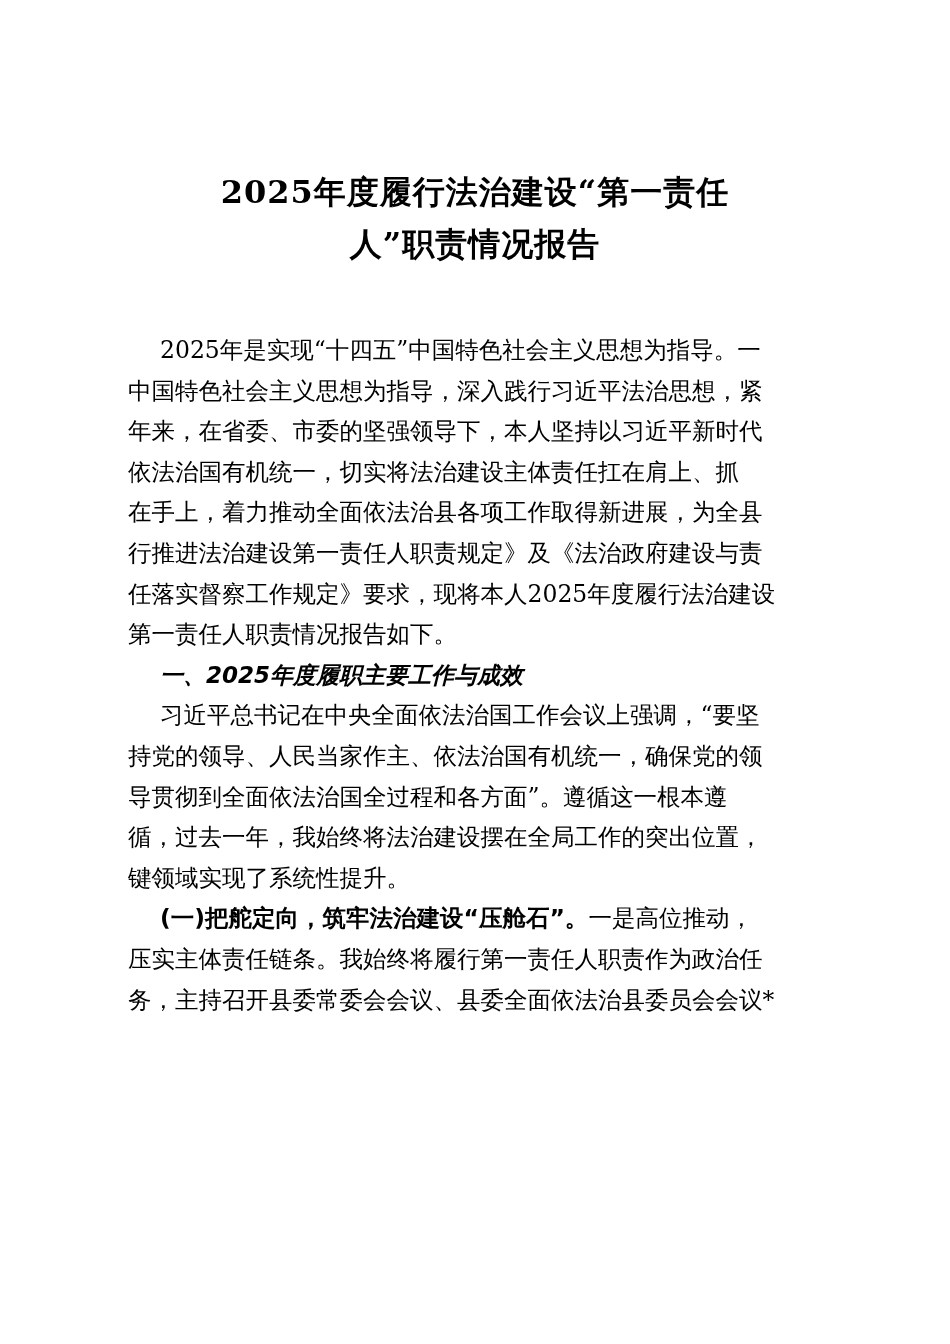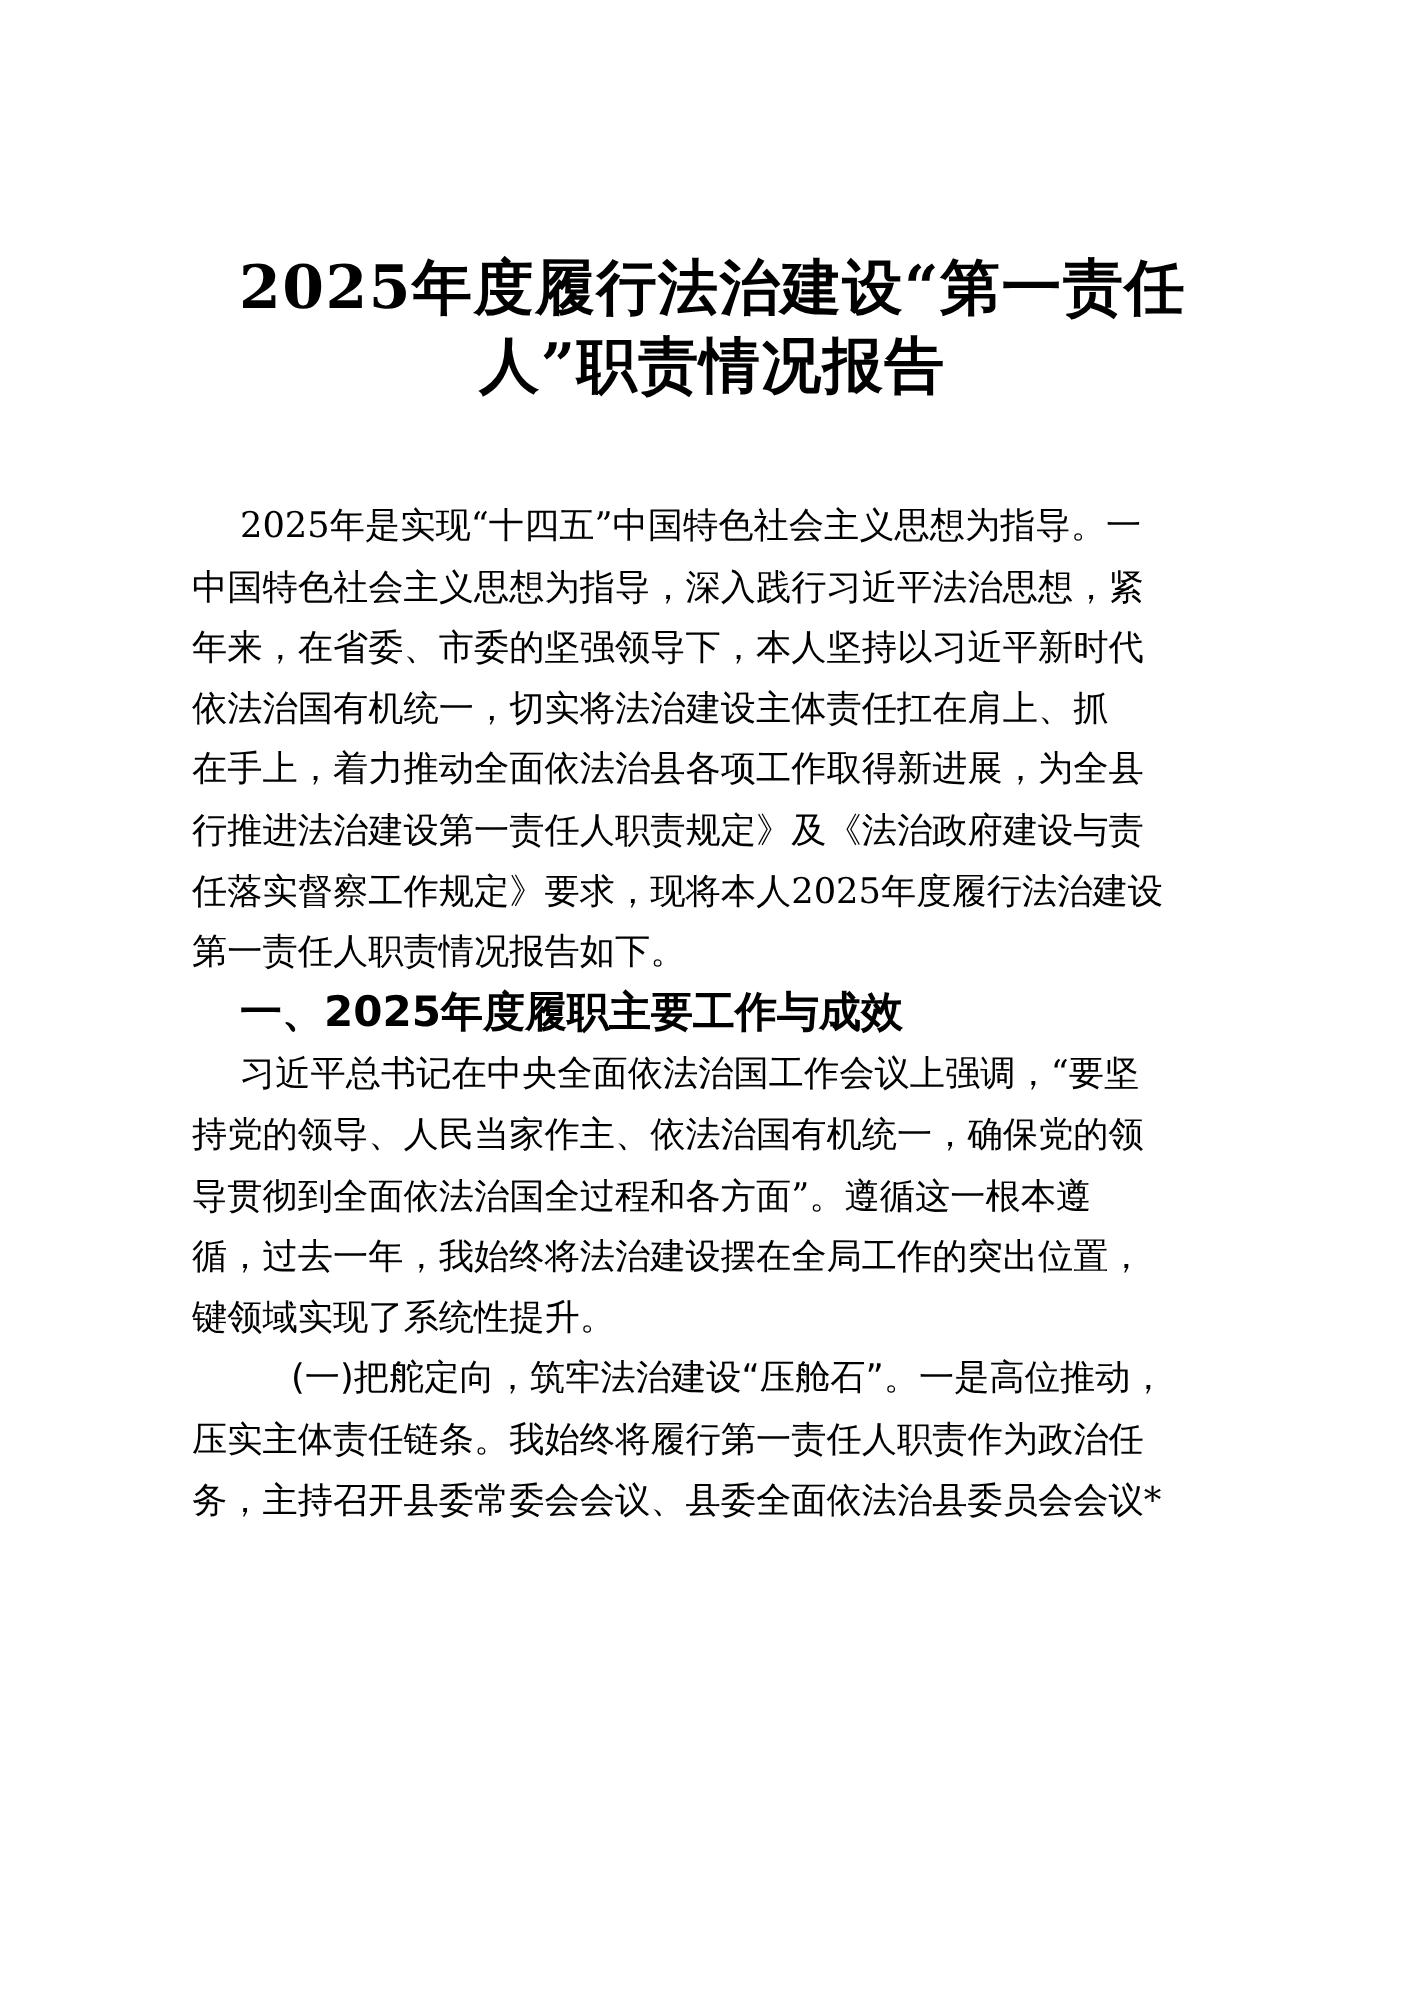--- a/index.html
+++ b/index.html
@@ -2,33 +2,33 @@
 <html><head>
   <meta charset="utf-8">
   <style>
     html, body { margin: 0; padding: 0; background: #ffffff; }
     body { width: 950px; height: 1344px; position: relative; overflow: hidden; color: #000; }
     .page { position: absolute; left: 0; top: 0; width: 950px; height: 1344px; background: #fff; }
     .title {
       position: absolute; left: 120px; width: 710px; top: 166px;
       text-align: center;
       font-family: "DejaVu Serif", "Liberation Serif", serif;
-      font-weight: bold; font-size: 40px; line-height: 52px;
+      font-weight: bold; font-size: 32px; line-height: 52px;
       letter-spacing: 1px;
     }
     .title .line { display: block; white-space: nowrap; }
     .body {
       position: absolute; left: 128px; width: 700px; top: 330px;
       font-family: "DejaVu Serif", "Liberation Serif", serif;
       font-size: 23.5px; line-height: 40.6px;
     }
     .line { display: block; white-space: nowrap; }
     .indent { padding-left: 32px; }
-    .heading { font-family: "DejaVu Sans", "Liberation Sans", sans-serif; font-weight: bold; font-size: 28px; }
-    .sub-heading-label { font-family: "DejaVu Sans", "Liberation Sans", sans-serif; font-weight: normal; margin-left: 34px; }
+    .heading { font-family: "DejaVu Sans", "Liberation Sans", sans-serif; font-weight: bold; font-size: 23px; font-style: italic; }
+    .sub-heading-label { font-family: "DejaVu Sans", "Liberation Sans", sans-serif; font-weight: bold; }
   </style>
 </head>
 <body>
 
 <div class="page">
   <div class="title">
     <span class="line">2025年度履行法治建设“第一责任</span>
     <span class="line">人”职责情况报告</span>
   </div>
 

